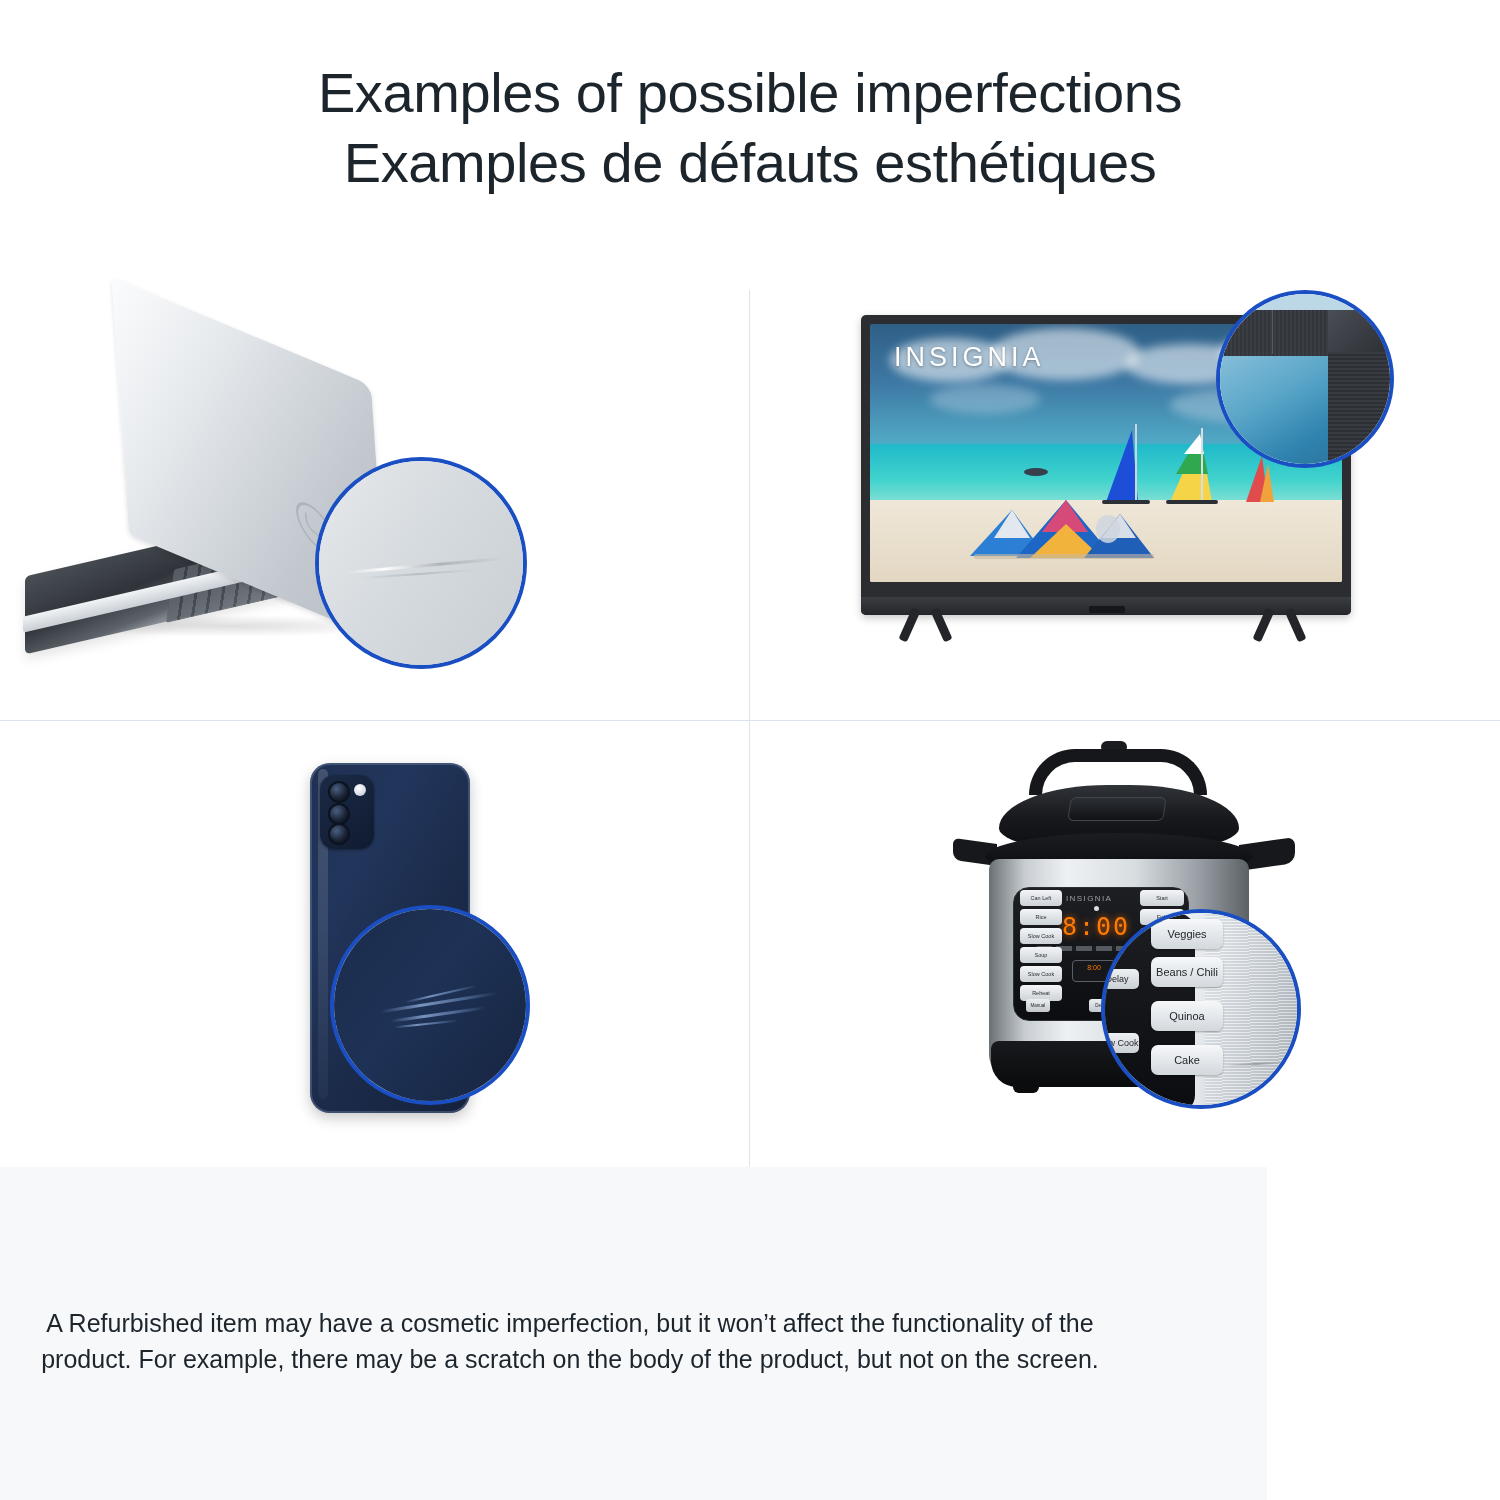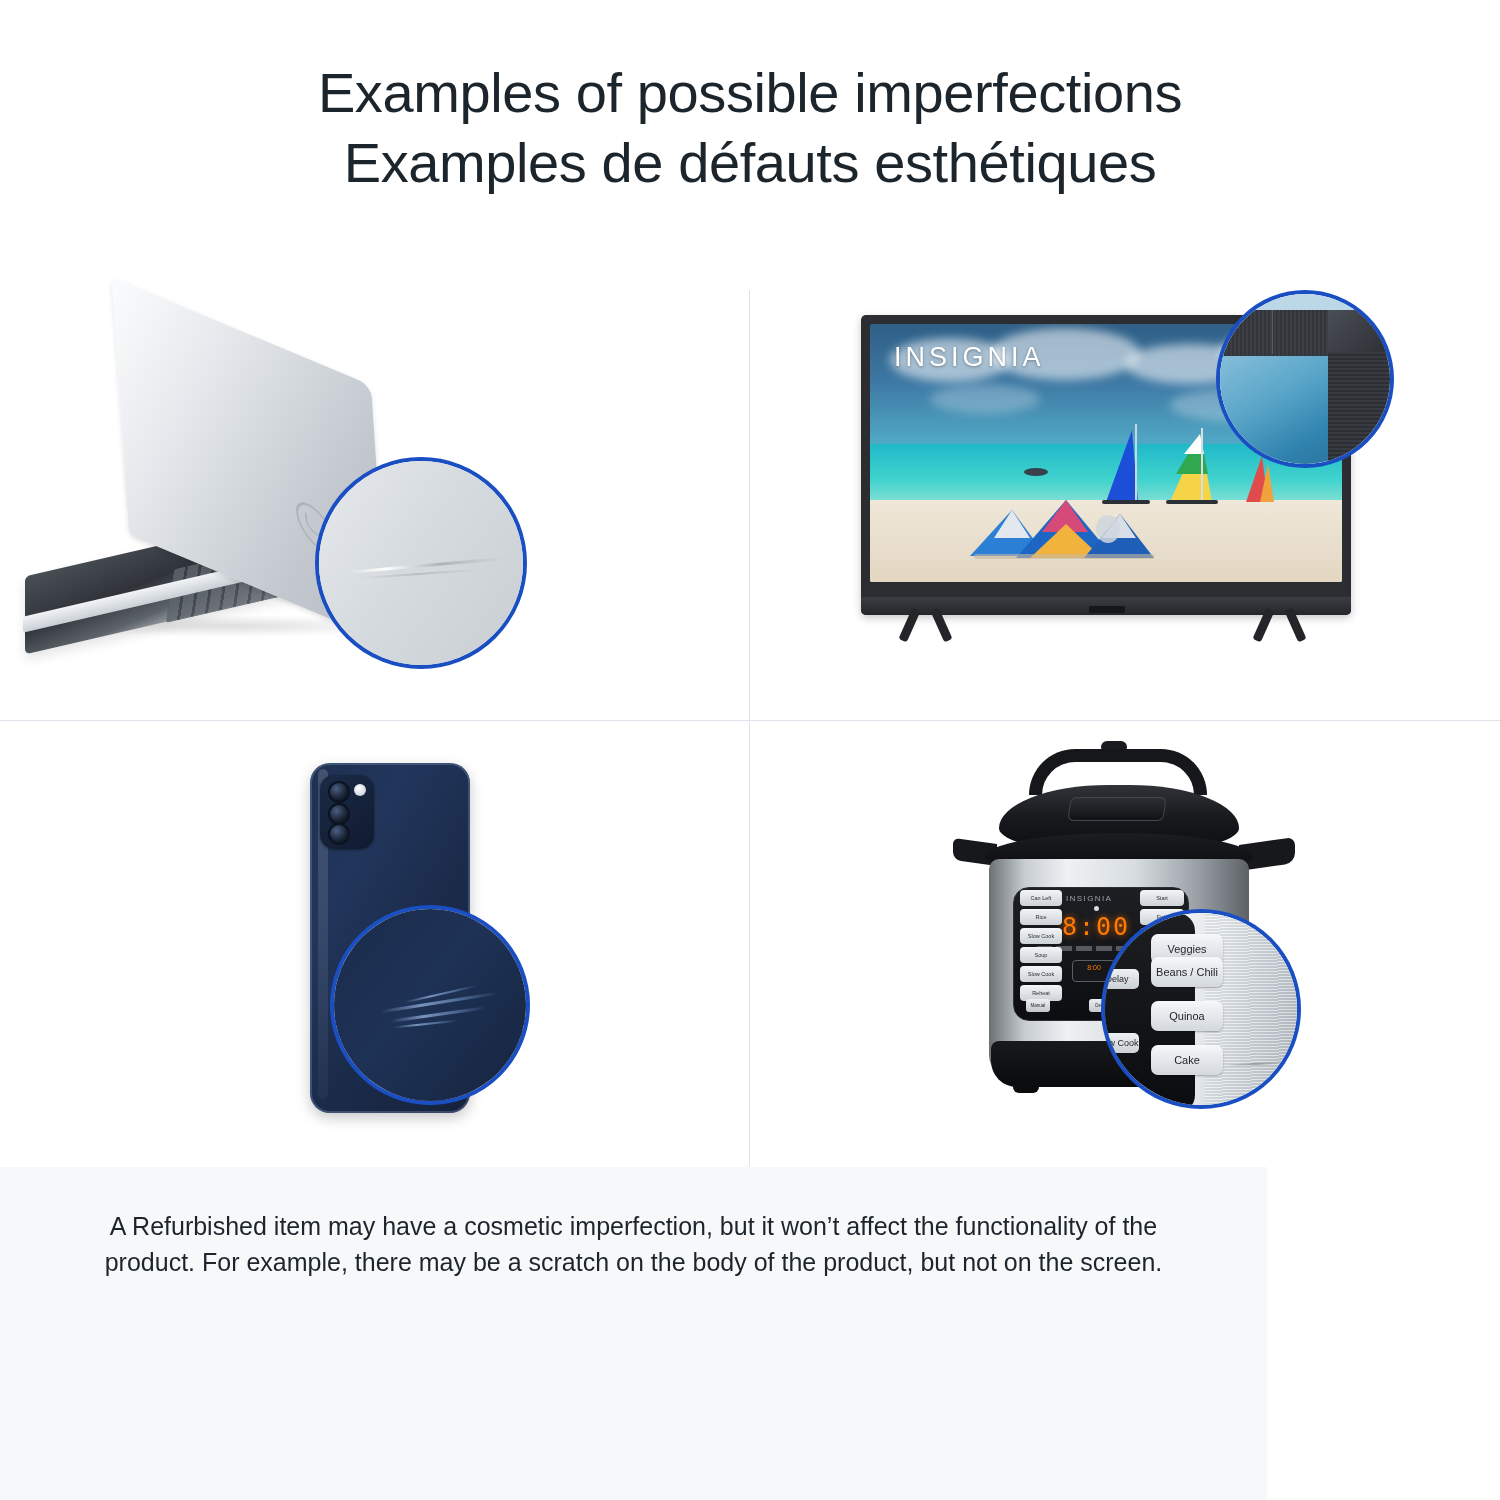--- a/index.html
+++ b/index.html
@@ -287,39 +287,39 @@
   .ck-ring{left:150px;top:168px;width:200px;height:200px;}
   .ck-ring-fill{position:absolute;inset:0;
     background:linear-gradient(100deg,#23252a 0%,#2a2d32 16%,#f2f4f6 30%,#e2e6ea 55%,#c6ccd2 78%,#aab0b6 100%);}
   .ckz-panel{position:absolute;left:-6px;top:0;width:96px;height:200px;background:linear-gradient(180deg,#1c1e22,#0b0c0f);border-radius:0 18px 18px 0;}
   .ckz-btn{
     position:absolute;left:46px;width:72px;height:30px;border-radius:7px;
     background:linear-gradient(180deg,#f6f8fa,#d3d8dd);
     color:#23262a;font-size:11px;display:flex;align-items:center;justify-content:center;
     text-align:center;line-height:11px;box-shadow:0 1px 2px rgba(0,0,0,0.3);
   }
-  .ckz-b1{top:21px;}
+  .ckz-b1{top:6px;}
   .ckz-b2{top:44px;}
   .ckz-b3{top:88px;}
   .ckz-b4{top:132px;}
   .ckz-left{position:absolute;left:-10px;width:44px;height:20px;border-radius:5px;
     background:linear-gradient(180deg,#eef1f4,#cbd0d6);color:#23262a;font-size:9px;
     display:flex;align-items:center;justify-content:center;}
   .ckz-l1{top:56px;}
   .ckz-l2{top:120px;}
   .ckz-scratch{position:absolute;left:120px;top:150px;width:62px;height:2px;
     background:linear-gradient(90deg,rgba(255,255,255,0),rgba(120,126,132,0.6),rgba(255,255,255,0));transform:rotate(-3deg);}
   .ckz-brushed{position:absolute;left:100px;top:0;width:100px;height:200px;
     background:repeating-linear-gradient(178deg,rgba(255,255,255,0.5) 0 1px,rgba(170,178,186,0.22) 1px 3px);}
 
   
   .footer{
     position:absolute;left:0;top:1167px;width:1267px;height:333px;
     background:#f7f8fa;
-    display:flex;flex-direction:column;align-items:center;justify-content:flex-start;
+    display:flex;flex-direction:row;align-items:center;justify-content:flex-start;
     padding-top:42px;box-sizing:border-box;
   }
   .para{
     width:1140px;text-align:center;font-size:25px;line-height:1.42;
     color:#1d252c;margin:0 0 26px 0;
   }
 </style>
 </head>
 <body>
 

